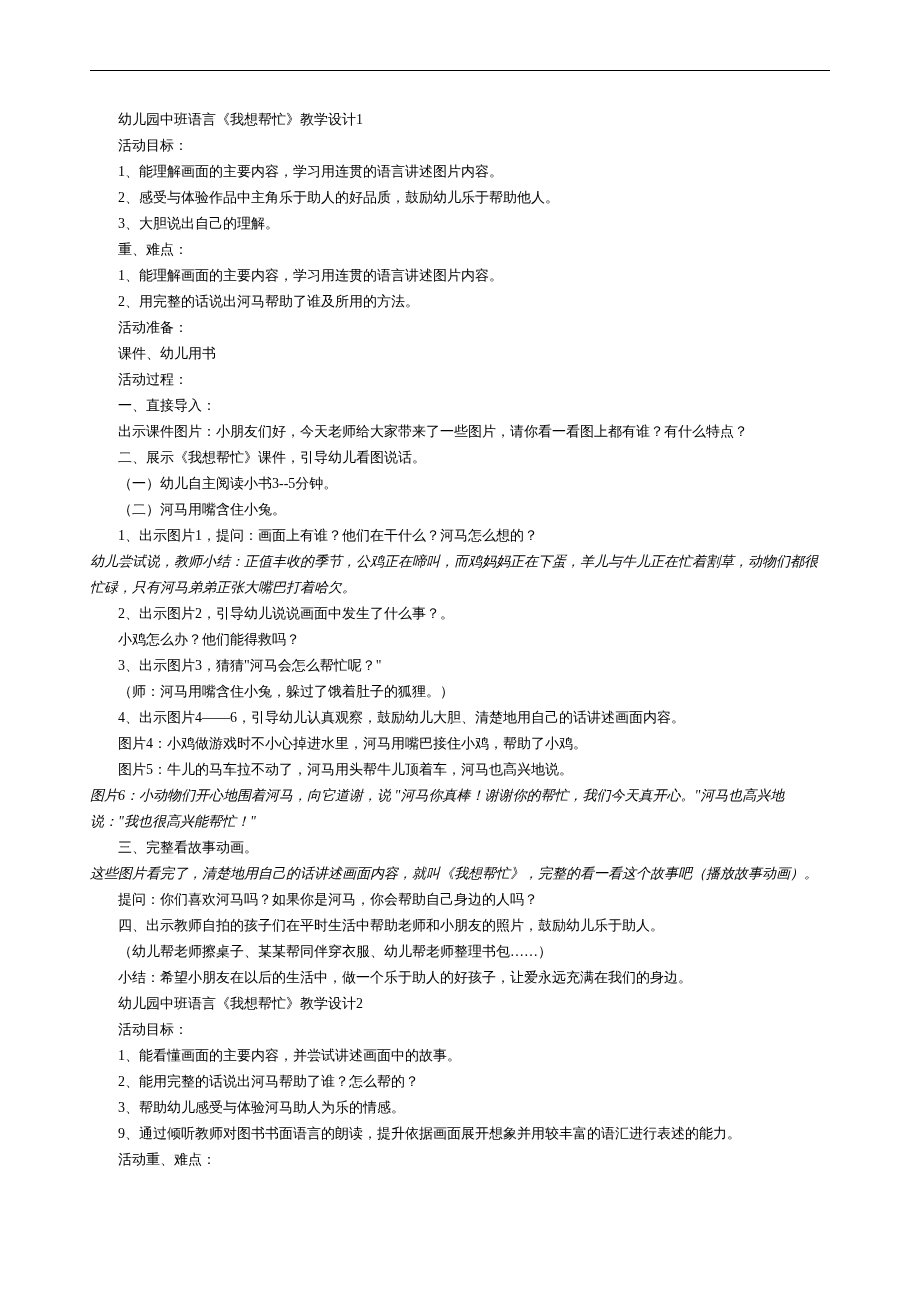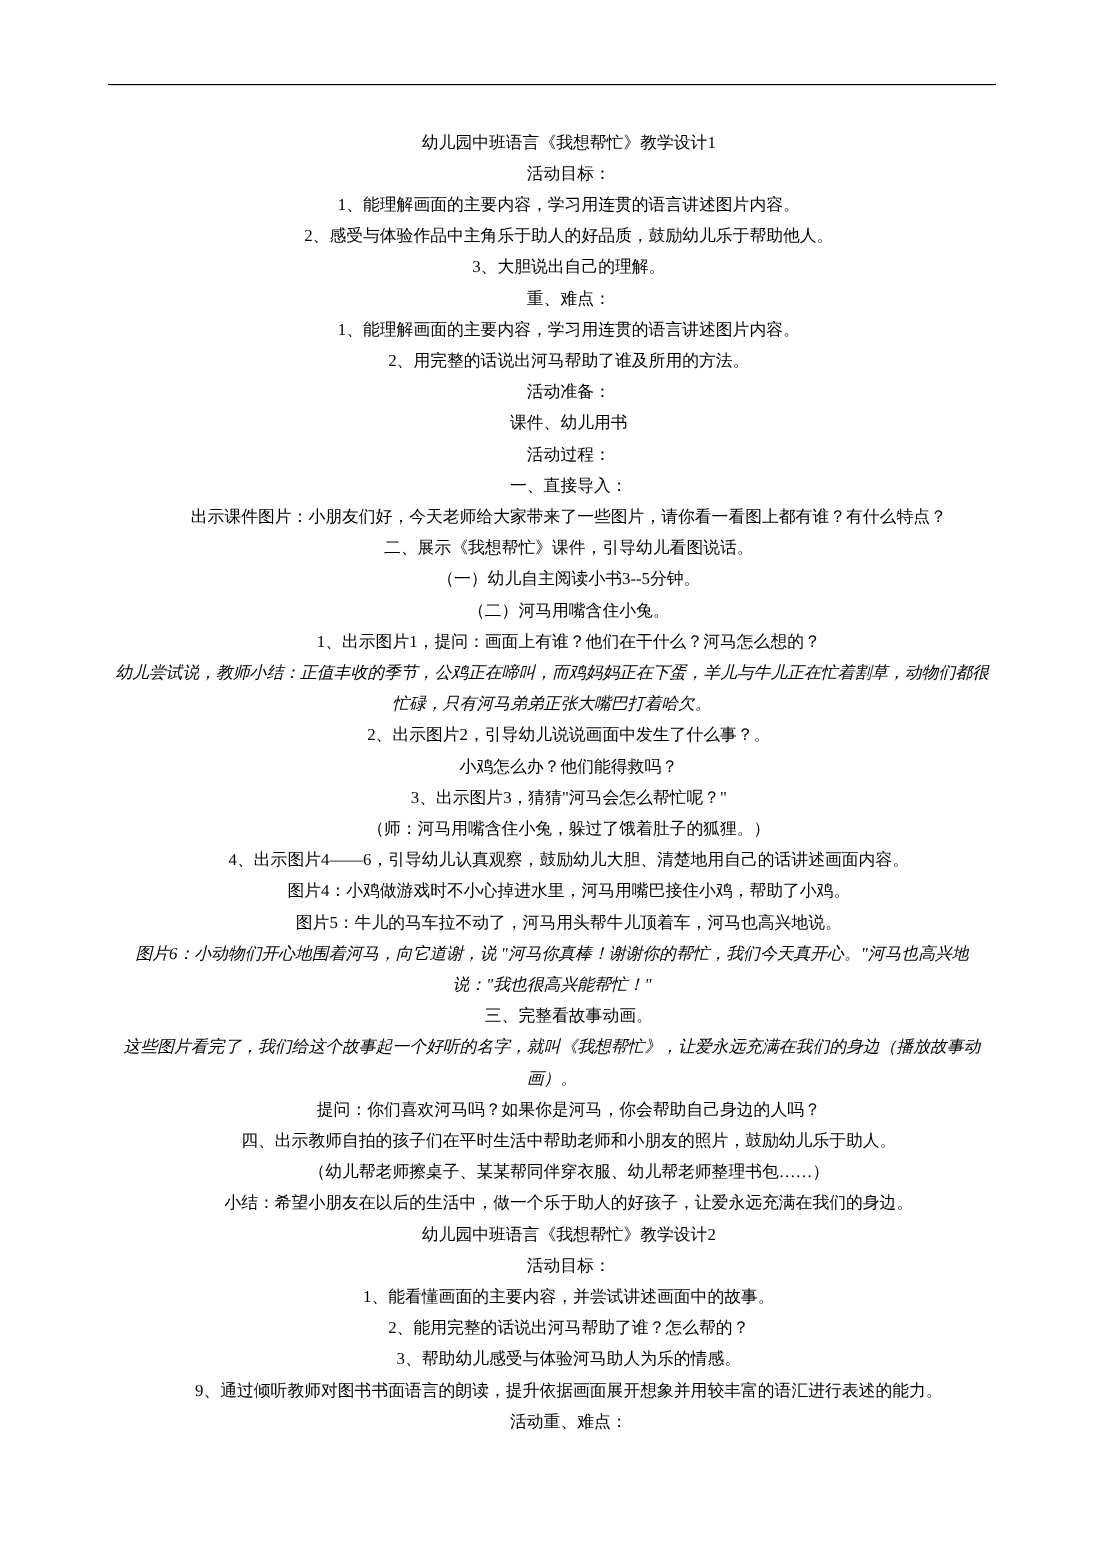--- a/index.html
+++ b/index.html
@@ -4,21 +4,20 @@
 <style>
   body {
     margin: 0;
     padding: 0;
     background: #fff;
     font-family: "SimSun", "宋体", serif;
     width: 920px;
   }
   .page {
     padding: 70px 90px 40px 90px;
-    text-align: center;
   }
   .rule {
     border-top: 1.5px solid #000;
     margin-bottom: 36px;
   }
   .line {
     font-size: 14px;
     line-height: 26px;
     color: #000;
     text-indent: 2em;
@@ -53,21 +52,21 @@
       <div class="line no-indent">幼儿尝试说，教师小结：正值丰收的季节，公鸡正在啼叫，而鸡妈妈正在下蛋，羊儿与牛儿正在忙着割草，动物们都很忙碌，只有河马弟弟正张大嘴巴打着哈欠。</div>
       <div class="line">2、出示图片2，引导幼儿说说画面中发生了什么事？。</div>
       <div class="line">小鸡怎么办？他们能得救吗？</div>
       <div class="line">3、出示图片3，猜猜"河马会怎么帮忙呢？"</div>
       <div class="line">（师：河马用嘴含住小兔，躲过了饿着肚子的狐狸。）</div>
       <div class="line">4、出示图片4——6，引导幼儿认真观察，鼓励幼儿大胆、清楚地用自己的话讲述画面内容。</div>
       <div class="line">图片4：小鸡做游戏时不小心掉进水里，河马用嘴巴接住小鸡，帮助了小鸡。</div>
       <div class="line">图片5：牛儿的马车拉不动了，河马用头帮牛儿顶着车，河马也高兴地说。</div>
       <div class="line no-indent">图片6：小动物们开心地围着河马，向它道谢，说 "河马你真棒！谢谢你的帮忙，我们今天真开心。"河马也高兴地说："我也很高兴能帮忙！"</div>
       <div class="line">三、完整看故事动画。</div>
-      <div class="line no-indent">这些图片看完了，我们给这个故事起一个好听的名字，就叫《我想帮忙》，让爱永远充满在我们的身边（播放故事动画）。</div>
+      <div class="line no-indent">这些图片看完了，清楚地用自己的话讲述画面内容，就叫《我想帮忙》，完整的看一看这个故事吧（播放故事动画）。</div>
       <div class="line">提问：你们喜欢河马吗？如果你是河马，你会帮助自己身边的人吗？</div>
       <div class="line">四、出示教师自拍的孩子们在平时生活中帮助老师和小朋友的照片，鼓励幼儿乐于助人。</div>
       <div class="line">（幼儿帮老师擦桌子、某某帮同伴穿衣服、幼儿帮老师整理书包……）</div>
       <div class="line">小结：希望小朋友在以后的生活中，做一个乐于助人的好孩子，让爱永远充满在我们的身边。</div>
       <div class="line">幼儿园中班语言《我想帮忙》教学设计2</div>
       <div class="line">活动目标：</div>
       <div class="line">1、能看懂画面的主要内容，并尝试讲述画面中的故事。</div>
       <div class="line">2、能用完整的话说出河马帮助了谁？怎么帮的？</div>
       <div class="line">3、帮助幼儿感受与体验河马助人为乐的情感。</div>
       <div class="line">9、通过倾听教师对图书书面语言的朗读，提升依据画面展开想象并用较丰富的语汇进行表述的能力。</div>

